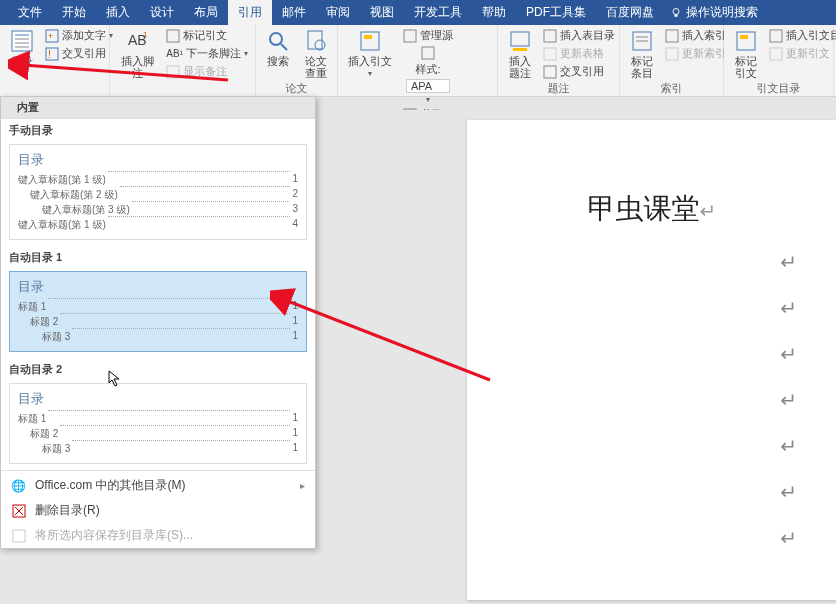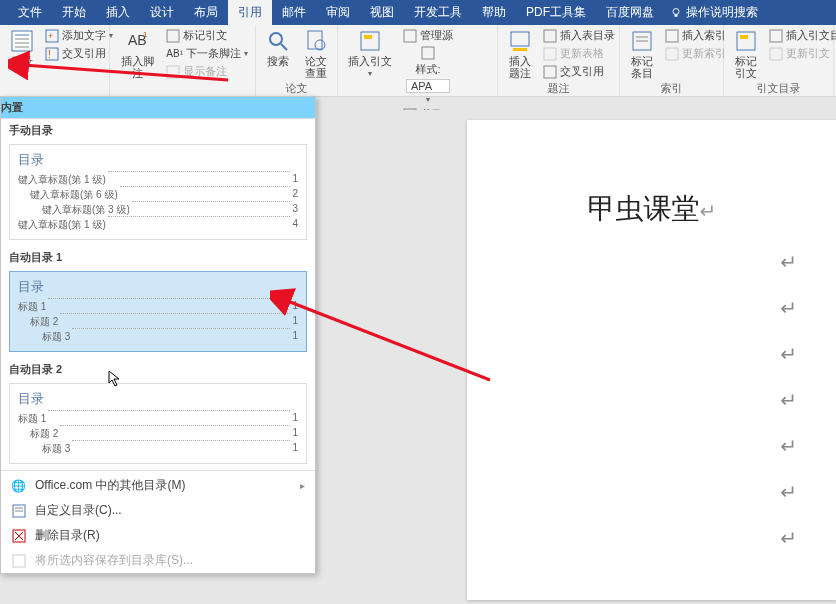--- a/index.html
+++ b/index.html
@@ -20,21 +20,21 @@
     .ribbon-btn-large .lbl { font-size: 11px; line-height: 1.1; text-align: center; }
     .ribbon-btn-large .arrow { font-size: 8px; color: #666; }
     .ribbon-small-col { display: flex; flex-direction: column; gap: 1px; }
     .ribbon-btn-small { display: flex; align-items: center; font-size: 11px; color: #444; padding: 1px 3px; gap: 3px; white-space: nowrap; }
     .ribbon-btn-small .icon-sm { width: 14px; height: 14px; flex-shrink: 0; }
     .ribbon-btn-small.dim { color: #aaa; }
     .style-select { display: flex; align-items: center; font-size: 11px; gap: 2px; flex-direction: column; }
     .style-select .sel-box { border: 1px solid #ccc; background: #fff; padding: 0 4px; font-size: 11px; min-width: 44px; display: inline-block; }
     
     .dropdown-panel { position: absolute; left: 0; top: 96px; width: 316px; background: #fff; border: 1px solid #c6c6c6; box-shadow: 2px 2px 6px rgba(0,0,0,0.25); z-index: 10; }
-    .panel-header { background: #7dd3fc; font-size: 11px; padding: 3px 0; border-bottom: 1px solid #ddd; font-weight: bold; color: #444; }
+    .panel-header { background: #e5e5e5; font-size: 11px; padding: 3px 16px; border-bottom: 1px solid #ddd; font-weight: bold; color: #444; }
     .section-title { font-size: 11px; color: #444; padding: 4px 8px; font-weight: bold; }
     .preview-box { margin: 2px 8px 6px 8px; border: 1px solid #ddd; padding: 6px 8px; background: #fff; }
     .preview-box.selected { background: #d0e7f8; border: 1px solid #7aafdb; }
     .preview-toc-title { font-size: 13px; color: #5b7ca3; margin-bottom: 4px; }
     .preview-line { display: flex; align-items: flex-start; font-size: 10px; color: #666; margin: 1px 0; }
     .preview-line .item-label { white-space: nowrap; }
     .preview-line .dots { flex: 1; border-bottom: 1px dotted #aaa; margin: 0 2px; position: relative; top: -2px; }
     .preview-line .pg { white-space: nowrap; }
     .preview-line.indent1 { padding-left: 12px; }
     .preview-line.indent2 { padding-left: 24px; }
@@ -299,21 +299,21 @@
 
   <div class="section-title">手动目录</div>
   <div class="preview-box">
     <div class="preview-toc-title">目录</div>
     <div class="preview-line">
         <span class="item-label">键入章标题(第 1 级)</span>
         <span class="dots"></span>
         <span class="pg">1</span>
       </div>
     <div class="preview-line indent1">
-        <span class="item-label">键入章标题(第 6 级)</span>
+        <span class="item-label">键入章标题(第 2 级)</span>
         <span class="dots"></span>
         <span class="pg">2</span>
       </div>
     <div class="preview-line indent2">
         <span class="item-label">键入章标题(第 3 级)</span>
         <span class="dots"></span>
         <span class="pg">3</span>
       </div>
     <div class="preview-line">
         <span class="item-label">键入章标题(第 1 级)</span>
@@ -360,30 +360,20 @@
         <span class="dots"></span>
         <span class="pg">1</span>
       </div>
   </div>
 
   <div class="divider"></div>
   <div class="menu-item">
     <span class="mi-icon">🌐</span>
     <span>Office.com 中的其他目录(M)</span>
     <span style="margin-left:auto;font-size:10px;color:#888">▸</span>
-  </div>
-  <div class="menu-item">
-    <span class="mi-icon">
-      <svg width="16" height="16" viewBox="0 0 16 16">
-          <rect x="2" y="2" width="12" height="12" fill="none" stroke="#4a7ab5"></rect>
-          <line x1="4" y1="5" x2="12" y2="5" stroke="#888"></line>
-          <line x1="4" y1="8" x2="12" y2="8" stroke="#888"></line>
-        </svg>
-    </span>
-    <span>自定义目录(C)...</span>
   </div>
   <div class="menu-item">
     <span class="mi-icon">
       <svg width="16" height="16" viewBox="0 0 16 16">
           <rect x="2" y="2" width="12" height="12" fill="none" stroke="#c00"></rect>
           <line x1="4" y1="4" x2="12" y2="12" stroke="#c00"></line>
           <line x1="12" y1="4" x2="4" y2="12" stroke="#c00"></line>
         </svg>
     </span>
     <span>删除目录(R)</span>

